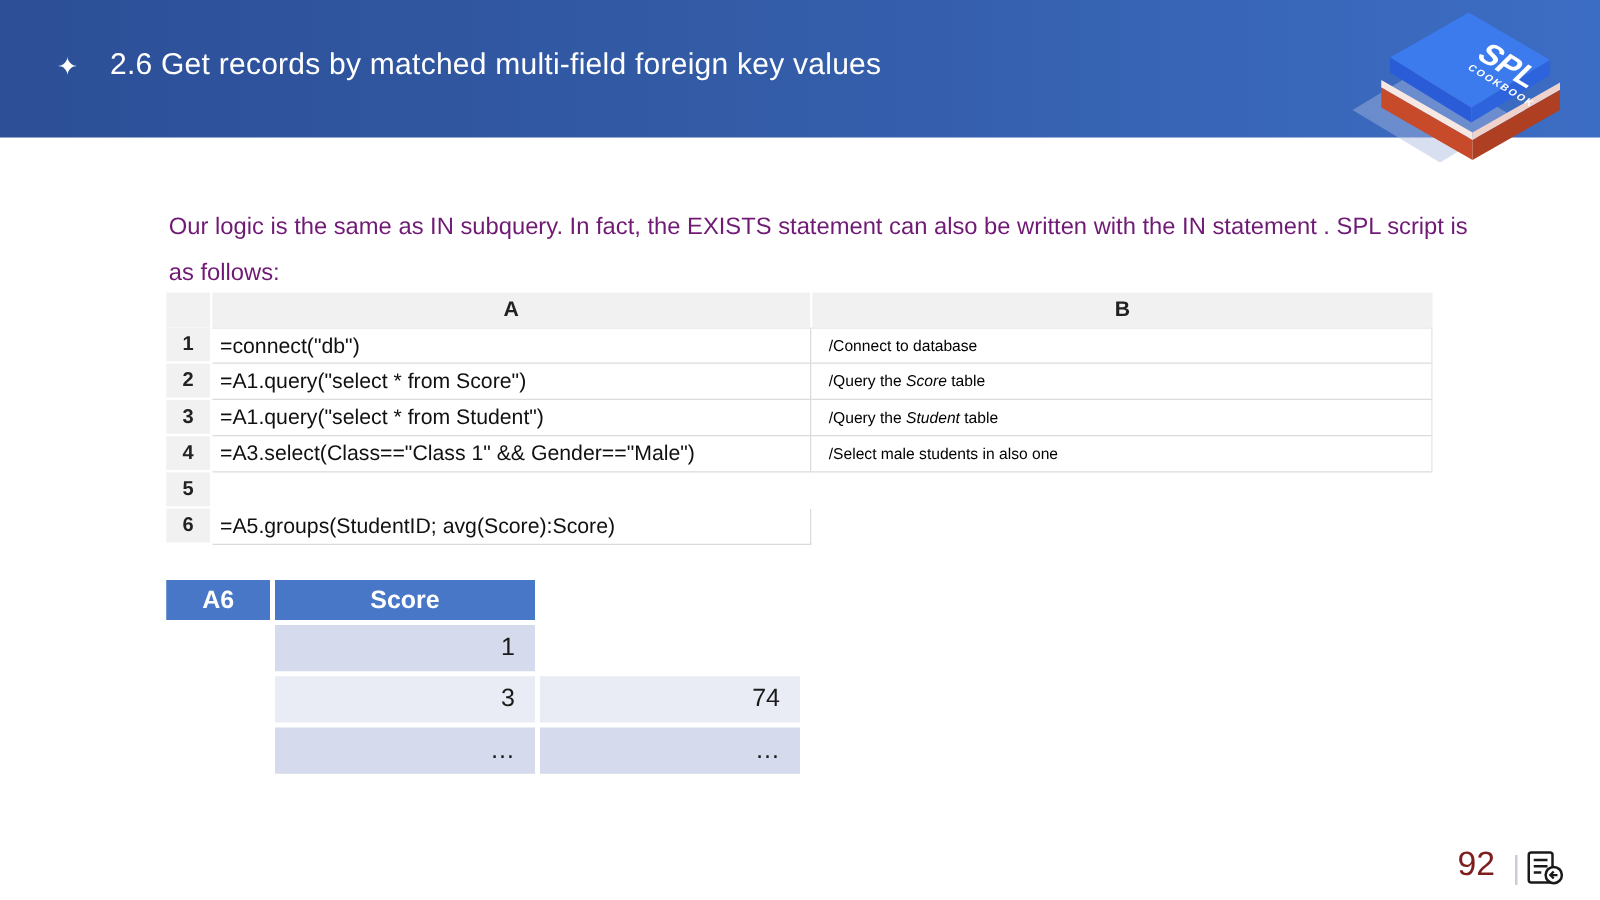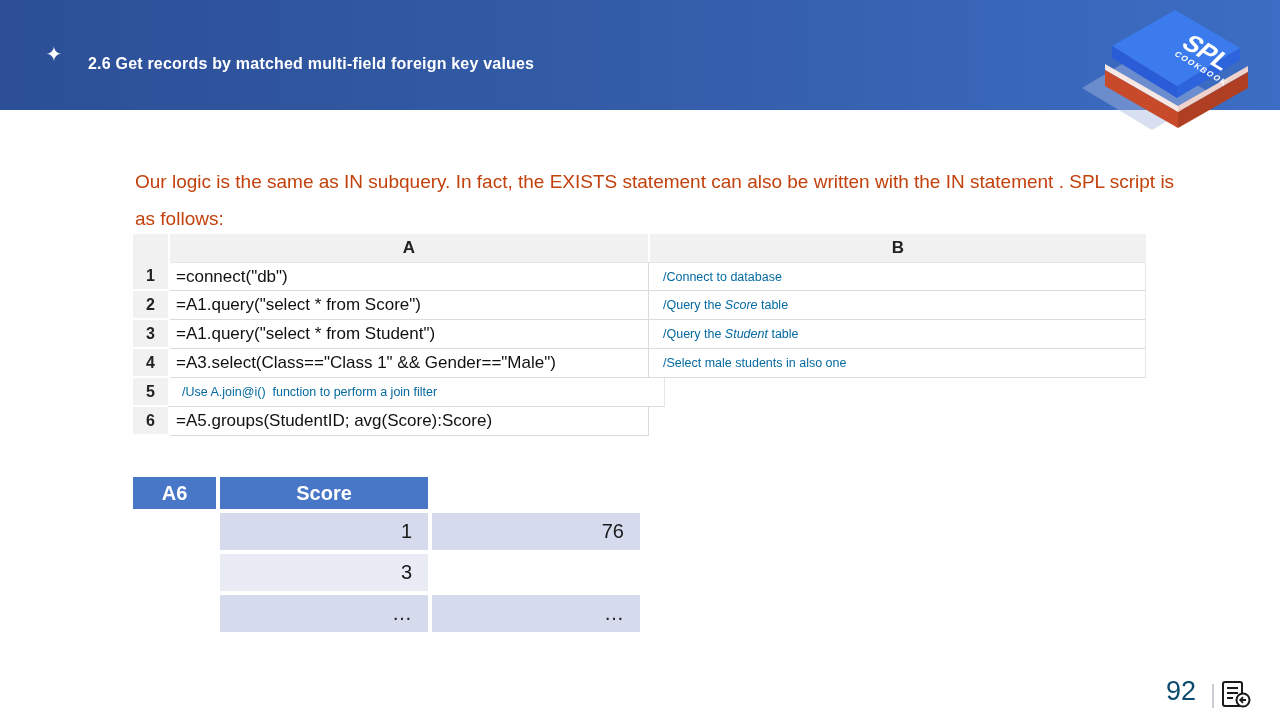--- a/index.html
+++ b/index.html
@@ -11,29 +11,29 @@
   
   .topbar {
     position:absolute; left:0; top:0; width:1280px; height:110px;
     background:linear-gradient(90deg,#2C4F97 0%, #335BA6 45%, #3C6DC4 100%);
   }
   .star {
     position:absolute; left:42px; top:42px; width:24px; height:24px;
     color:#ffffff; font-size:20px; line-height:24px; text-align:center;
   }
   .slide-title {
-    position:absolute; left:88px; top:55px; color:#ffffff;
-    font-size:16px; font-weight:700; letter-spacing:0.2px; white-space:nowrap;
+    position:absolute; left:88px; top:38px; color:#ffffff;
+    font-size:24px; font-weight:400; letter-spacing:0.2px; white-space:nowrap;
   }
   .logo { position:absolute; right:20px; top:8px; width:180px; height:124px; }
 
   
   .intro {
     position:absolute; left:135px; top:163px; width:1040px;
-    font-size:19px; color:#c2410c; line-height:37px;
+    font-size:19px; color:#701a75; line-height:37px;
   }
 
   
   .codetable { position:absolute; left:133px; top:234px; width:1013px; font-size:17px; }
   .chead { display:flex; height:28px; }
   .chead .corner { width:35px; background:#F1F1F1; margin-right:2px; }
   .chead .hcol { background:#F1F1F1; font-weight:bold; color:#222;
                  display:flex; align-items:center; justify-content:center; }
   .chead .hA { width:478px; margin-right:2px; }
   .chead .hB { width:496px; }
@@ -42,52 +42,52 @@
     width:35px; background:#F1F1F1; font-weight:bold; color:#222;
     display:flex; align-items:center; justify-content:center;
     border-bottom:2px solid #ffffff; font-size:16px;
   }
   .ccode {
     width:472px; margin-left:2px; padding-left:6px; color:#111;
     display:flex; align-items:center; border-bottom:1px solid #DBDBDB;
     border-right:1px solid #DBDBDB; white-space:nowrap; overflow:hidden;
   }
   .ccomment {
-    width:482px; padding-left:14px; color:#0369a1; font-size:12.5px;
+    width:482px; padding-left:14px; color:#000000; font-size:12.5px;
     display:flex; align-items:center; border-bottom:1px solid #DBDBDB;
     border-right:1px solid #E6E6E6; white-space:pre; overflow:hidden;
   }
   .ccomment i { font-style:italic; }
   .codetable .crow:first-of-type .ccode,
   .codetable .crow:first-of-type .ccomment { border-top:1px solid #E6E6E6; }
 
   
   .resulttable { position:absolute; left:133px; top:464px; }
-  .rhead { display:flex; height:32px;margin-top:13px; }
+  .rhead { display:flex; height:32px; }
   .rcell-h {
     background:#4877C8; color:#ffffff; font-weight:bold; font-size:20px;
     display:flex; align-items:center; justify-content:center;
   }
   .rh-corner { width:83px; margin-right:4px; }
   .rh-col1 { width:208px; margin-right:4px; }
   .rh-col2 { width:208px; }
   .rrow { display:flex; height:37px; margin-top:4px; }
   .rspacer { width:83px; margin-right:4px; background:transparent; }
   .rcell {
     font-size:20px; color:#1a1a1a; display:flex; align-items:center;
     justify-content:flex-end; padding-right:16px; box-sizing:border-box;
   }
   .rc1 { width:208px; margin-right:4px; }
   .rc2 { width:208px; }
   .row-dark .rcell { background:#D5DAEC; }
   .row-light .rcell { background:#E9EBF5; }
 
   
   .pagenum {
-    position:absolute; right:84px; top:676px; font-size:27px; color:#0c4a6e;
+    position:absolute; right:84px; top:676px; font-size:27px; color:#7f1d1d;
   }
   .footer-divider {
     position:absolute; right:66px; top:684px; width:2px; height:24px; background:#C9CCD4;
   }
   .footer-icon { position:absolute; right:28px; top:680px; width:32px; height:30px; }
 </style>
 </head>
 <body>
 
 <div class="slide">
@@ -138,43 +138,42 @@
           <div class="ccode">=A1.query("select * from Student")</div>
           <div class="ccomment"><span>/Query the </span><i>Student</i><span> table</span></div>
         </div>
         <div class="crow">
           <div class="cnum">4</div>
           <div class="ccode">=A3.select(Class=="Class 1" &amp;&amp; Gender=="Male")</div>
           <div class="ccomment"><span>/Select male students in also one</span></div>
         </div>
         <div class="crow">
           <div class="cnum">5</div>
-          <div class="ccomment"><span>/Use A.join@i()  function to perform a join filter</span></div>
         </div>
         <div class="crow">
           <div class="cnum">6</div>
           <div class="ccode">=A5.groups(StudentID; avg(Score):Score)</div>
         </div>
       </div>
   </div>
 
   <div class="resulttable">
     <div class="rhead">
       <div class="rcell-h rh-corner">A6</div>
       <div class="rcell-h rh-col2">Score</div>
     </div>
     <div>
         <div class="rrow row-dark">
           <div class="rspacer"></div>
           <div class="rcell rc1">1</div>
-          <div class="rcell rc2">76</div>
         </div>
         <div class="rrow row-light">
           <div class="rspacer"></div>
           <div class="rcell rc1">3</div>
+          <div class="rcell rc2">74</div>
         </div>
         <div class="rrow row-dark">
           <div class="rspacer"></div>
           <div class="rcell rc1">…</div>
           <div class="rcell rc2">…</div>
         </div>
       </div>
   </div>
 
   <div class="pagenum">92</div>

